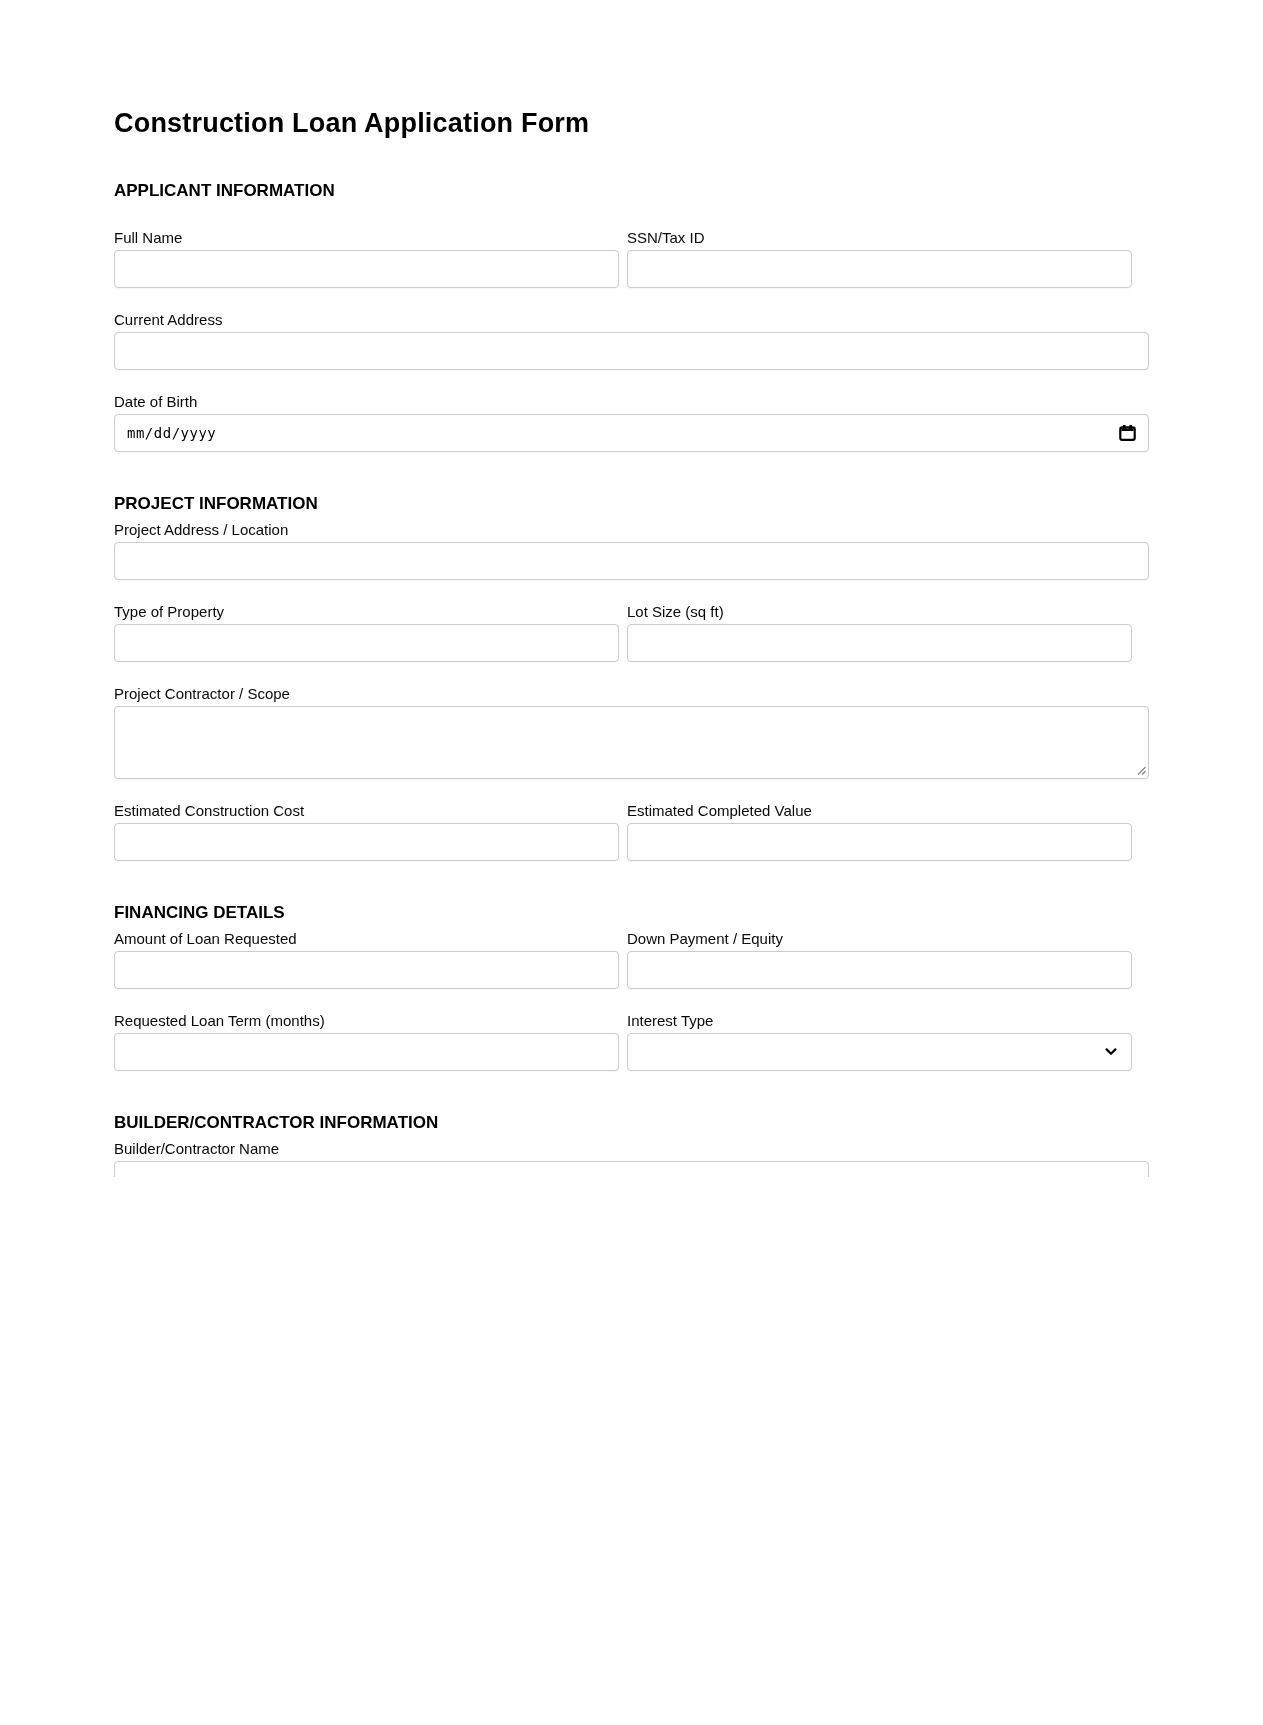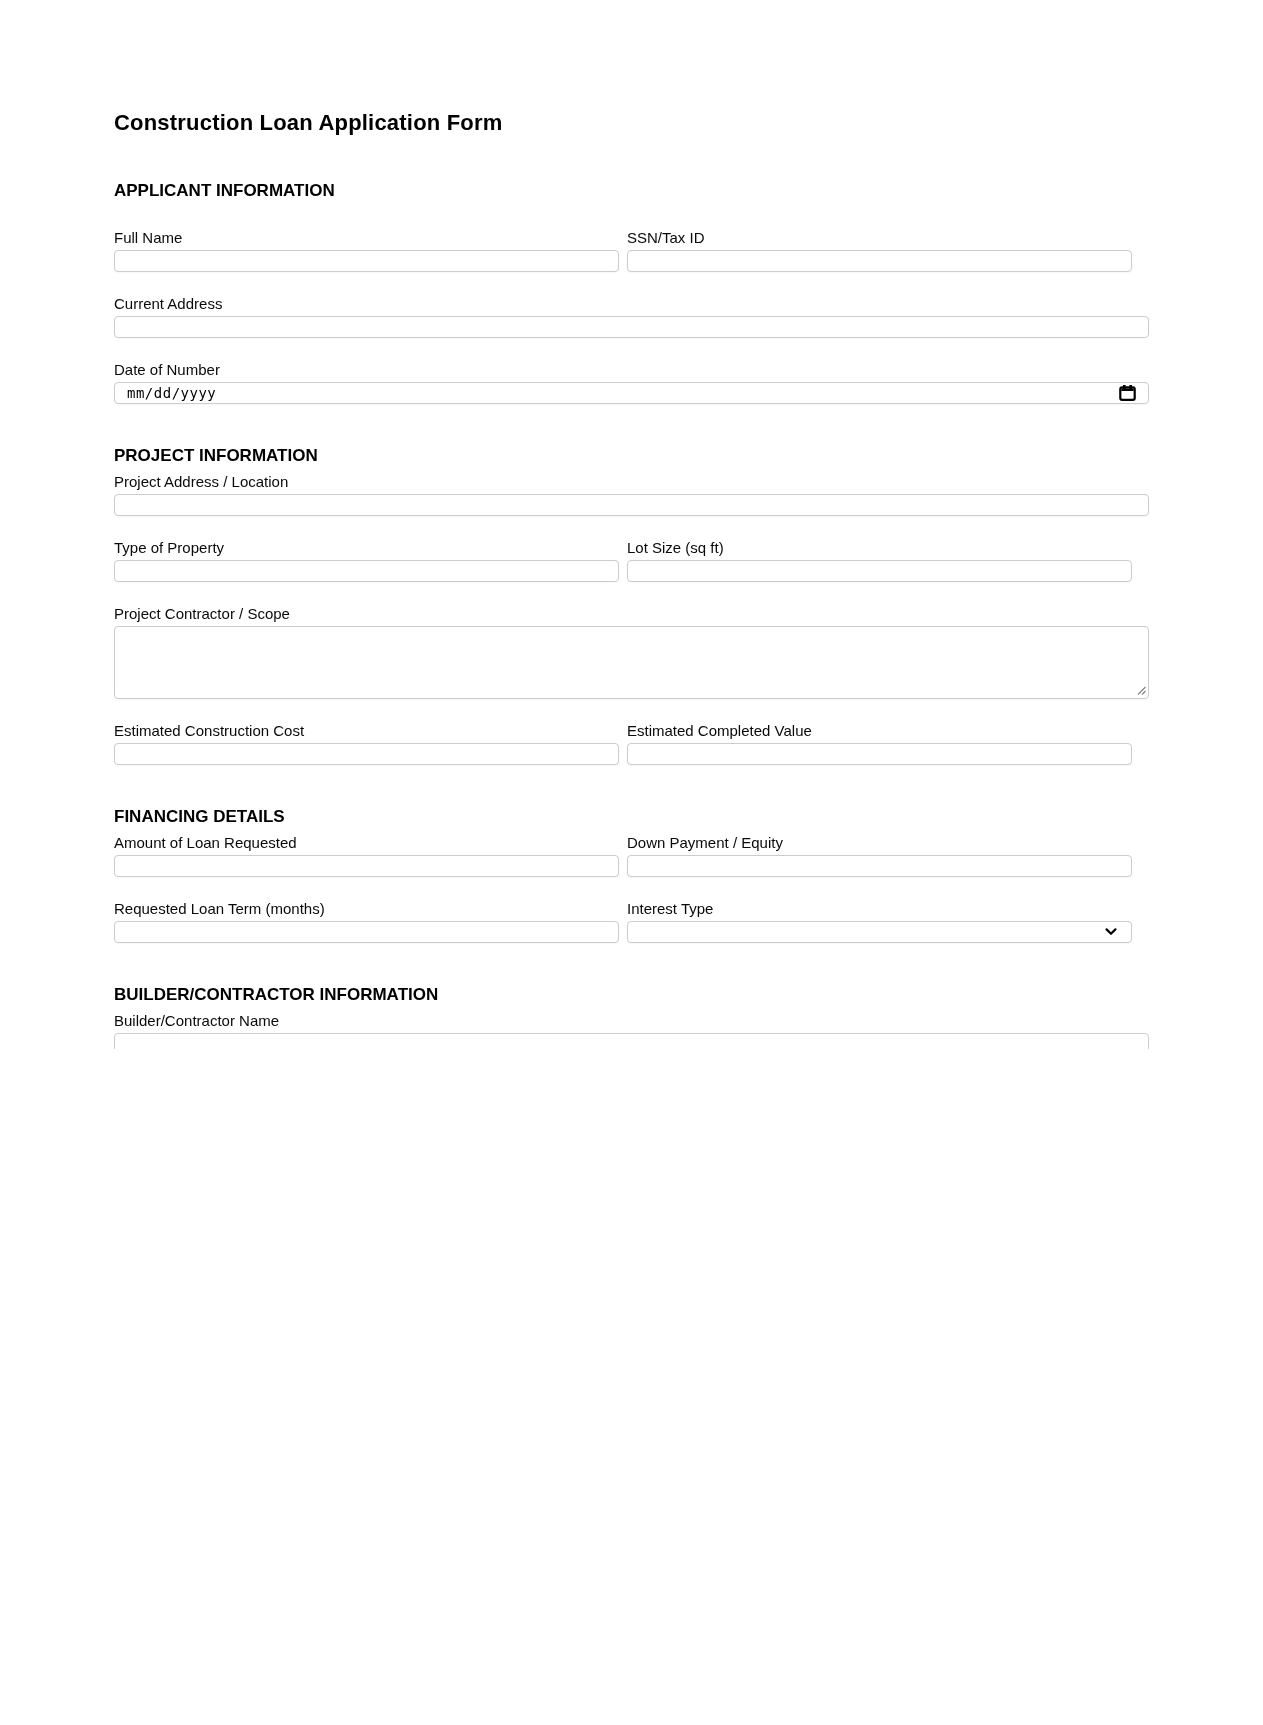--- a/index.html
+++ b/index.html
@@ -7,21 +7,21 @@
   body {
     width: 1263px;
     height: 1725px;
     font-family: "Liberation Sans", "DejaVu Sans", sans-serif;
     color: #000000;
     overflow: hidden;
   }
   .page { width: 1035px; margin: 0 auto; padding-top: 105px; }
 
   .title {
-    font-size: 22px;
+    font-size: 27px;
     line-height: 36px;
     font-weight: 700;
     letter-spacing: 0.2px;
     margin-bottom: 40px;
   }
 
   .section { margin-bottom: 42px; }
   .sec-heading {
     font-size: 17px;
     line-height: 20px;
@@ -41,21 +41,21 @@
     display: block;
     font-size: 15px;
     line-height: 17px;
     margin-bottom: 4px;
     color: #0a0a0a;
   }
 
   .tinput {
     display: block;
     width: 100%;
-    height: 22px;
+    height: 38px;
     border: 1px solid #cccccc;
     border-radius: 4px;
     background: #ffffff;
     padding: 0 12px;
     font-family: "Liberation Sans", "DejaVu Sans", sans-serif;
     font-size: 15px;
     color: #000000;
     box-shadow: 0 1px 2px rgba(0,0,0,0.04);
     outline: none;
   }
@@ -134,21 +134,21 @@
     <div class="row">
       <div class="field">
         <label class="flabel">Current Address</label>
         <input type="text" class="tinput" style="">
       </div>
     </div>
 
 
     <div class="row">
       <div class="field">
-        <label class="flabel">Date of Number</label>
+        <label class="flabel">Date of Birth</label>
         <div class="tinput date-input">
           <span class="date-text">mm/dd/yyyy</span>
           <span class="cal-wrap">
             <svg width="17" height="16" viewBox="0 0 17 16" aria-hidden="true">
               <rect x="4" y="0" width="2.6" height="4.5" fill="#000"></rect>
               <rect x="10.4" y="0" width="2.6" height="4.5" fill="#000"></rect>
               <rect x="1.3" y="2.4" width="14.4" height="12.4" rx="1.8" fill="none" stroke="#000" stroke-width="2.2"></rect>
               <rect x="2.4" y="3.4" width="12.2" height="2.6" fill="#000"></rect>
             </svg>
           </span>

